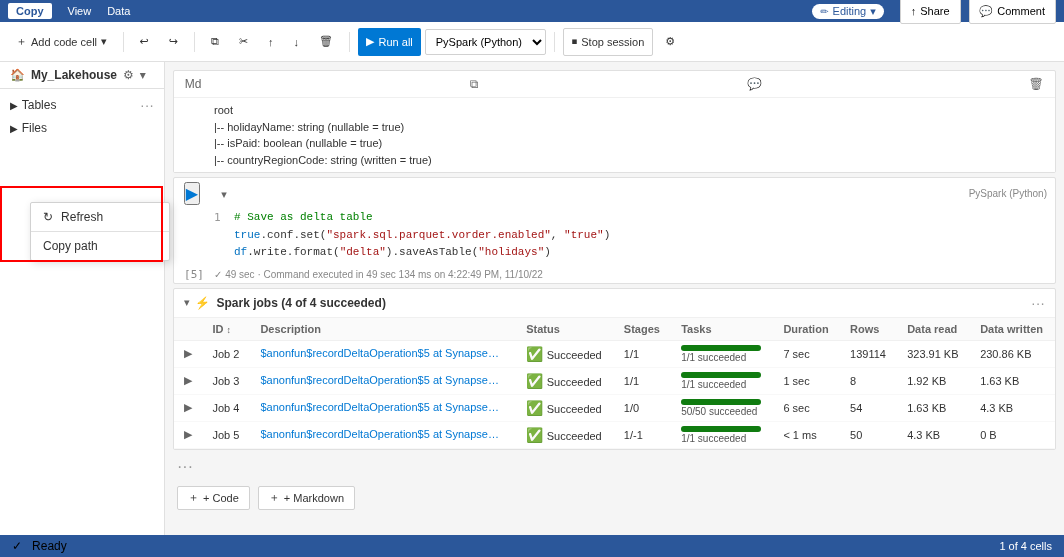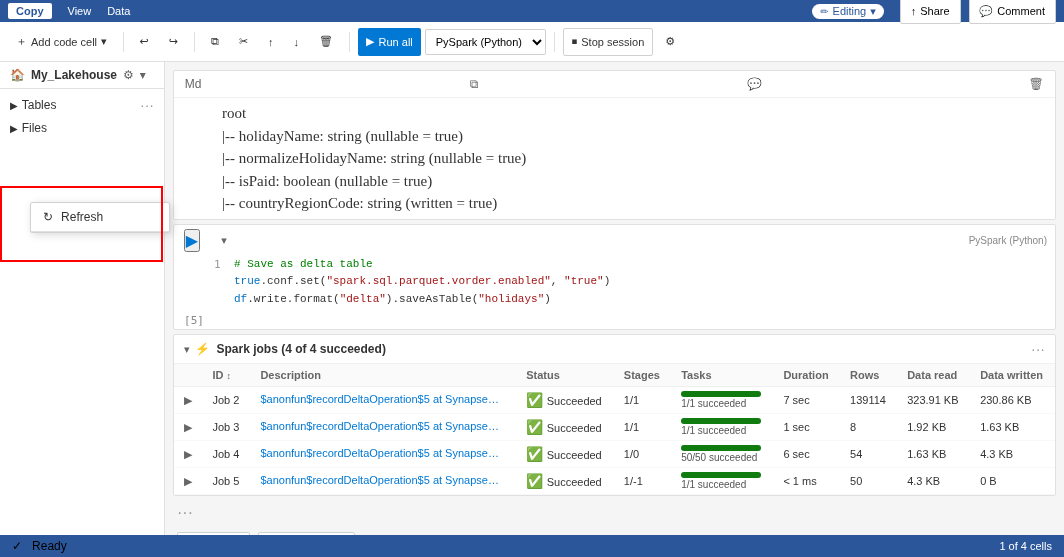--- a/index.html
+++ b/index.html
@@ -67,21 +67,21 @@
     
     .add-cell-bar { display: flex; align-items: center; gap: 8px; padding: 6px 12px; }
     .add-cell-btn { height: 24px; padding: 0 10px; border: 1px solid #d1d1d1; background: #fff; font-size: 11px; cursor: pointer; border-radius: 2px; display: flex; align-items: center; gap: 4px; color: #333; }
 
     
     .status-bar { height: 22px; background: #2b579a; display: flex; align-items: center; padding: 0 12px; gap: 10px; position: fixed; bottom: 0; width: 1064px; }
     .status-right { margin-left: auto; color: #fff; font-size: 11px; }
 
     .cell-kernel-label { font-size: 10px; color: #888; text-align: right; padding: 2px 8px; }
 
-    .schema-line { font-family: Liberation Serif, serif; font-size: 15px; color: #333; padding: 0; line-height: 1.5; margin-left: 8px; }
+    .schema-line { font-family: Liberation Sans, sans-serif; font-size: 11px; color: #333; padding: 0; line-height: 1.5; }
 
     .cell-run-btn { color: #0078d4; cursor: pointer; font-size: 16px; margin-right: 4px; }
 
     .col-sort { cursor: pointer; color: #666; font-size: 9px; }
 
     .notebook-scroll { flex: 1; overflow-y: auto; padding-bottom: 30px; }
   </style>
 </head>
 <body>
 
@@ -159,38 +159,40 @@
         <span>Files</span>
       </div>
     </div>
 
     <div class="context-menu">
       <div class="context-menu-item">
         <span>↻</span>
         <span>Refresh</span>
       </div>
       <div class="context-menu-divider"></div>
+      <div class="context-menu-item">
+        <span>Copy path</span>
+      </div>
     </div>
 
     <div style="position:absolute;left:0px;top:124px;width:163px;height:76px;border:2px solid red;z-index:300;pointer-events:none;"></div>
   </div>
 
   <div class="notebook-scroll">
 
     <div class="cell" style="margin-top:8px;">
       <div class="cell-toolbar">
         <button class="cell-toolbar-btn">Md</button>
         <button class="cell-toolbar-btn">⧉</button>
         <button class="cell-toolbar-btn">💬</button>
         <button class="cell-toolbar-btn">🗑</button>
       </div>
       <div class="cell-output-text">
         <div class="schema-line">root</div>
         <div class="schema-line"> |-- holidayName: string (nullable = true)</div>
-        <div class="schema-line"> |-- normalizeHolidayName: string (nullable = true)</div>
         <div class="schema-line"> |-- isPaid: boolean (nullable = true)</div>
         <div class="schema-line"> |-- countryRegionCode: string (written = true)</div>
       </div>
     </div>
 
     <div class="cell">
       <div style="display:flex;align-items:center;padding:4px 8px 0 0;">
         <div style="min-width:40px;text-align:center;">
           <button class="cell-run-btn">▶</button>
         </div>
@@ -202,20 +204,21 @@
       </div>
       <div class="cell-code" style="padding-left:60px;position:relative;">
         <span style="position:absolute;left:40px;color:#999;font-size:11px;font-family:monospace;user-select:none;">1</span>
         <span style="color:#008000;">    # Save as delta table</span><br>
         <span style="position:absolute;left:40px;color:#999;font-size:11px;font-family:monospace;margin-top:1.6em;user-select:none;"></span>
         <span><span style="color:#0070c0;">true</span>.conf.set(<span style="color:#a31515;">"spark.sql.parquet.vorder.enabled"</span>, <span style="color:#a31515;">"true"</span>)</span><br>
         <span><span style="color:#0070c0;">df</span>.write.format(<span style="color:#a31515;">"delta"</span>).saveAsTable(<span style="color:#a31515;">"holidays"</span>)</span>
       </div>
       <div style="display:flex;align-items:center;padding:2px 8px 2px 0;">
         <span style="min-width:40px;text-align:center;color:#888;font-size:11px;font-family:monospace;">[5]</span>
+        <span style="color:#888;font-size:10px;">✓  49 sec · Command executed in 49 sec 134 ms on 4:22:49 PM, 11/10/22</span>
       </div>
     </div>
 
     <div class="spark-jobs">
       <div class="spark-jobs-header">
         <span style="color:#666;font-size:11px;">▾</span>
         <span style="color:#f0a000;">⚡</span>
         <span class="spark-jobs-title">Spark jobs (4 of 4 succeeded)</span>
         <span class="spark-jobs-more">···</span>
       </div>

